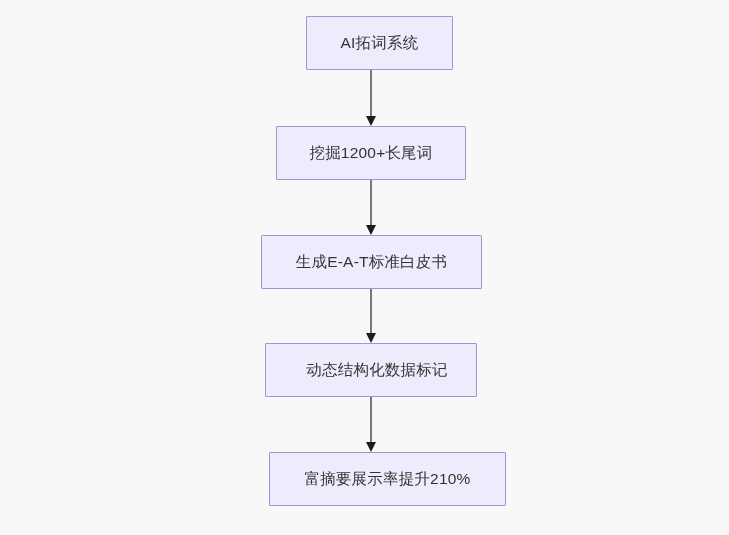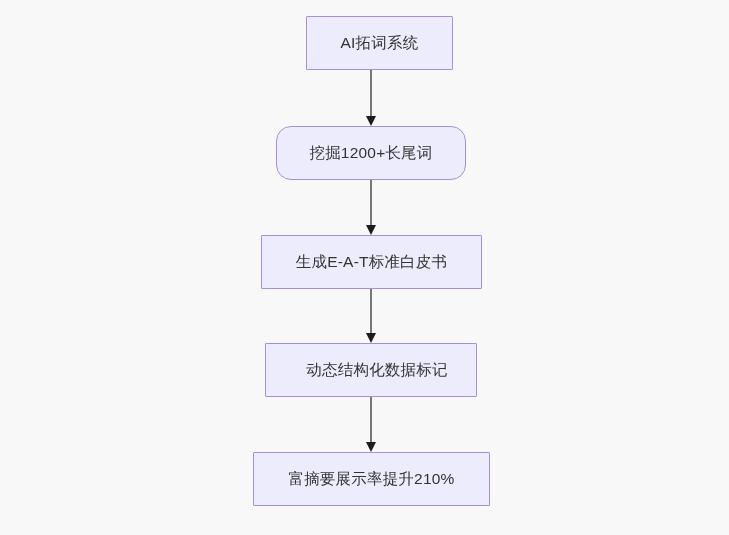--- a/index.html
+++ b/index.html
@@ -73,29 +73,29 @@
 
   <svg class="edge" style="left:360px; top:393px; width:22px; height:63px;" viewBox="0 0 22 63">
     <line class="edge-line" x1="11" y1="4" x2="11" y2="52"></line>
     <polygon class="edge-arrow" points="11,59 6,49 16,49"></polygon>
   </svg>
 
   <div class="node" style="left:298px; top:16px; width:147px; height:54px;margin-left:8px;">
     <span class="node-label">AI拓词系统</span>
   </div>
 
-  <div class="node" style="left:276px; top:126px; width:190px; height:54px;border-radius:15px;">
+  <div class="node" style="left:276px; top:126px; width:190px; height:54px;">
     <span class="node-label">挖掘1200+长尾词</span>
   </div>
 
   <div class="node" style="left:261px; top:235px; width:221px; height:54px;align-items:center;">
     <span class="node-label">生成E-A-T标准白皮书</span>
   </div>
 
   <div class="node" style="left:265px; top:343px; width:212px; height:54px;padding-left:12px;">
     <span class="node-label">动态结构化数据标记</span>
   </div>
 
-  <div class="node" style="left:253px; top:452px; width:237px; height:54px;">
+  <div class="node" style="left:269px; top:452px; width:237px; height:54px;">
     <span class="node-label">富摘要展示率提升210%</span>
   </div>
 
 </div>
 
 </body></html>

